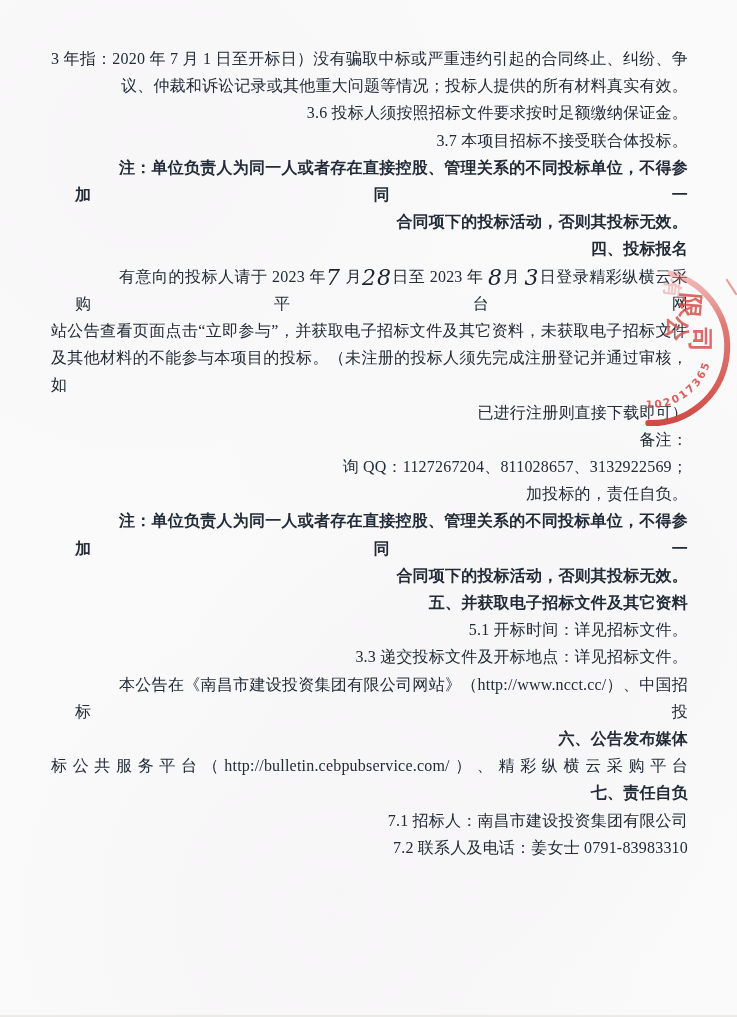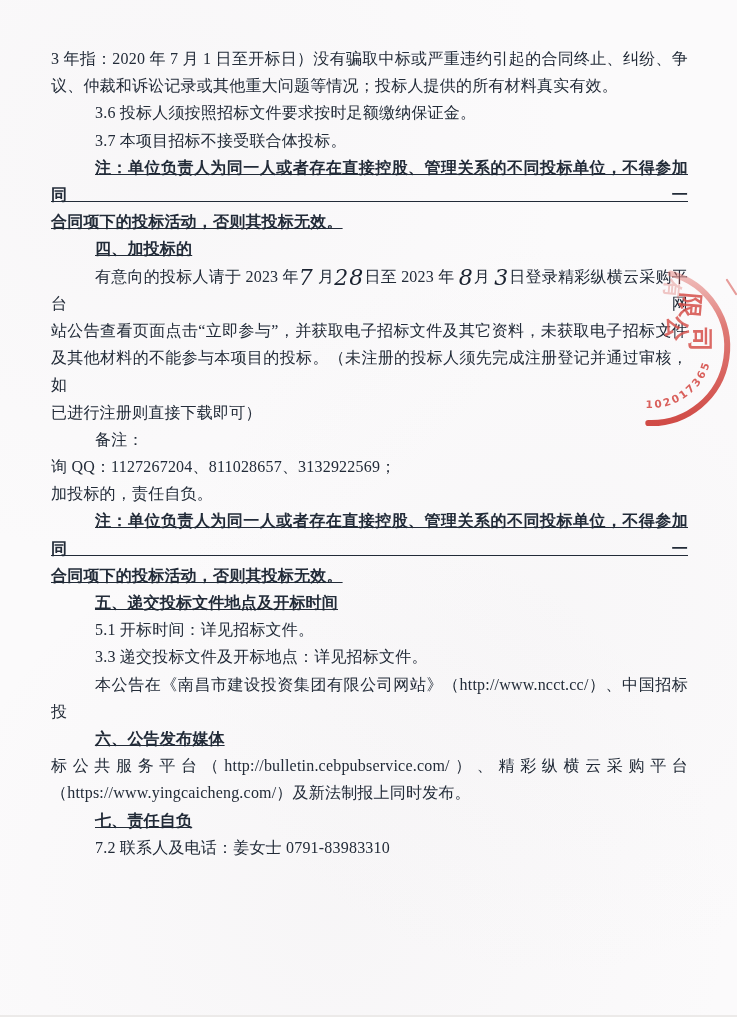--- a/index.html
+++ b/index.html
@@ -22,24 +22,24 @@
   .doc {
     position: absolute;
     left: 51px; top: 45px;
     width: 637px;
   }
   .line {
     margin: 0;
     font-size: 16px;
     line-height: 27.2px;
     letter-spacing: 0.2px;
-    text-align: left;
+    text-align: right;
   }
-  .line.ind { text-indent: 44px; }
-  .line.b   { font-weight: bold; text-decoration: underline; }
+  .line.ind { text-indent: 44px; margin-left: 24px; }
+  .line.b   { font-weight: bold; }
   .line.j   { text-align: justify; text-align-last: justify; text-justify: inter-character; }
   .hw {
     font-family: "DejaVu Serif", serif;
     font-style: italic;
     font-size: 22px;
     line-height: 1;
     letter-spacing: 1px;
     vertical-align: -3px;
     color: #1b2330;
   }
@@ -71,38 +71,38 @@
 
 <div class="paper-noise"></div>
 
 <div class="doc">
     <p class="line j"><span>3 年指：2020 年 7 月 1 日至开标日）没有骗取中标或严重违约引起的合同终止、纠纷、争</span></p>
     <p class="line"><span>议、仲裁和诉讼记录或其他重大问题等情况；投标人提供的所有材料真实有效。</span></p>
     <p class="line ind"><span>3.6 投标人须按照招标文件要求按时足额缴纳保证金。</span></p>
     <p class="line ind"><span>3.7 本项目招标不接受联合体投标。</span></p>
     <p class="line ind b j"><span>注：单位负责人为同一人或者存在直接控股、管理关系的不同投标单位，不得参加同一</span></p>
     <p class="line b"><span>合同项下的投标活动，否则其投标无效。</span></p>
-    <p class="line ind b"><span>四、加投标的</span></p>
+    <p class="line ind b"><span>四、投标报名</span></p>
     <p class="line ind j"><span>有意向的投标人请于 2023 年</span><span class="hw">7</span><span> 月</span><span class="hw">28</span><span>日至 2023 年 </span><span class="hw">8</span><span>月 </span><span class="hw">3</span><span>日登录精彩纵横云采购平台网</span></p>
     <p class="line j"><span>站公告查看页面点击“立即参与”，并获取电子招标文件及其它资料，未获取电子招标文件</span></p>
     <p class="line j"><span>及其他材料的不能参与本项目的投标。（未注册的投标人须先完成注册登记并通过审核，如</span></p>
     <p class="line"><span>已进行注册则直接下载即可）</span></p>
     <p class="line ind"><span>备注：</span></p>
     <p class="line"><span>询 QQ：1127267204、811028657、3132922569；</span></p>
     <p class="line"><span>加投标的，责任自负。</span></p>
     <p class="line ind b j"><span>注：单位负责人为同一人或者存在直接控股、管理关系的不同投标单位，不得参加同一</span></p>
     <p class="line b"><span>合同项下的投标活动，否则其投标无效。</span></p>
-    <p class="line ind b"><span>五、递交投标文件地点及开标时间</span></p>
+    <p class="line ind b"><span>五、并获取电子招标文件及其它资料</span></p>
     <p class="line ind"><span>5.1 开标时间：详见招标文件。</span></p>
     <p class="line ind"><span>3.3 递交投标文件及开标地点：详见招标文件。</span></p>
     <p class="line ind j"><span>本公告在《南昌市建设投资集团有限公司网站》（http://www.ncct.cc/）、中国招标投</span></p>
     <p class="line ind b"><span>六、公告发布媒体</span></p>
     <p class="line j"><span>标公共服务平台（http://bulletin.cebpubservice.com/）、精彩纵横云采购平台</span></p>
-    <p class="line"><span>（https://www.yingcaicheng.com/）及新法制报上同时发布。</span></p>
     <p class="line ind b"><span>七、责任自负</span></p>
+    <p class="line ind"><span>7.1 招标人：南昌市建设投资集团有限公司</span></p>
     <p class="line ind"><span>7.2 联系人及电话：姜女士 0791-83983310</span></p>
   </div>
 
 <svg class="stamp-svg" viewBox="560 250 177 190" aria-hidden="true">
   <defs>
     <linearGradient id="ringGrad" x1="0" y1="0" x2="0" y2="1">
       <stop offset="0" stop-color="#e2736e" stop-opacity="0.45"></stop>
       <stop offset="0.35" stop-color="#d85a54" stop-opacity="0.8"></stop>
       <stop offset="1" stop-color="#ce423d" stop-opacity="0.95"></stop>
     </linearGradient>

